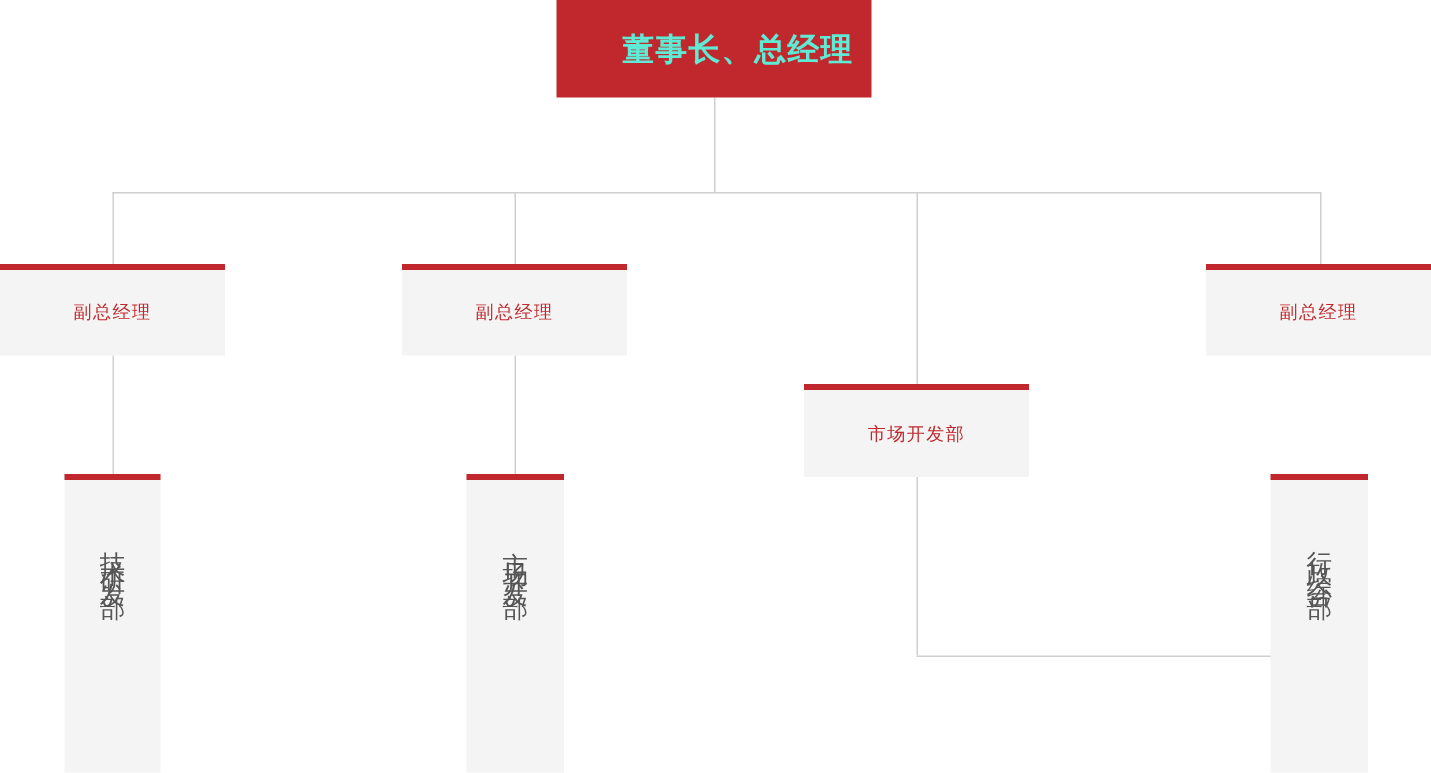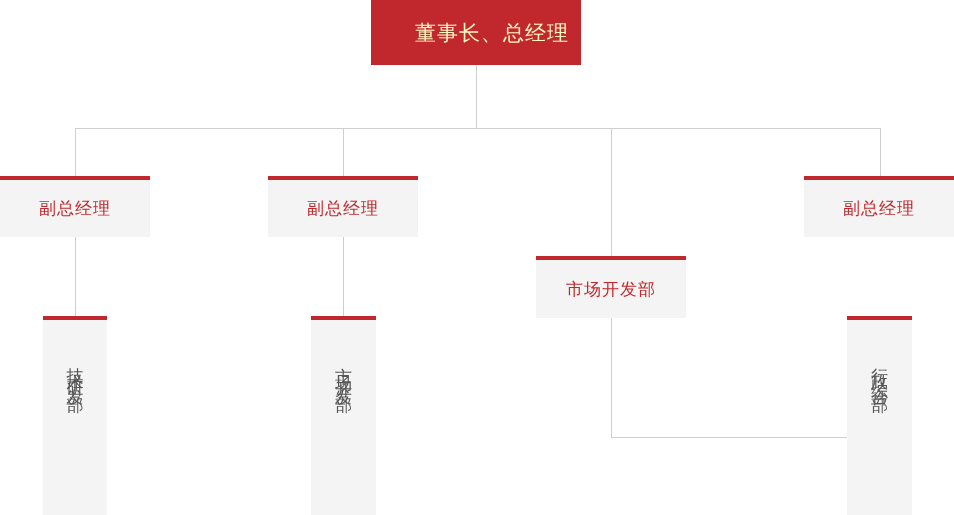--- a/index.html
+++ b/index.html
@@ -25,41 +25,41 @@
     background: #cfcfcf;
   }
   .line-v { width: 1px; }
   .line-h { height: 1px; }
 
   
   .box-top {
     position: absolute;
     box-sizing: border-box;
     background: #c0282d;
-    color: #fef9c3;
+    color: #5eead4;
     display: flex;
     align-items: center;
     justify-content: center;
     font-size: 21px;
-    font-weight: normal;
+    font-weight: bold;
     letter-spacing: 1px;
     padding-left: 32px;
   }
 
   
   .box-role {
     position: absolute;
     box-sizing: border-box;
     background: #f4f4f4;
     border-top: 4px solid #c0282d;
     color: #c0282d;
     display: flex;
     align-items: center;
     justify-content: center;
-    font-size: 17px;
+    font-size: 12px;
     letter-spacing: 1px;
   }
 
   
   .box-dept {
     position: absolute;
     box-sizing: border-box;
     background: #f4f4f4;
     border-top: 4px solid #c0282d;
     color: #555555;

